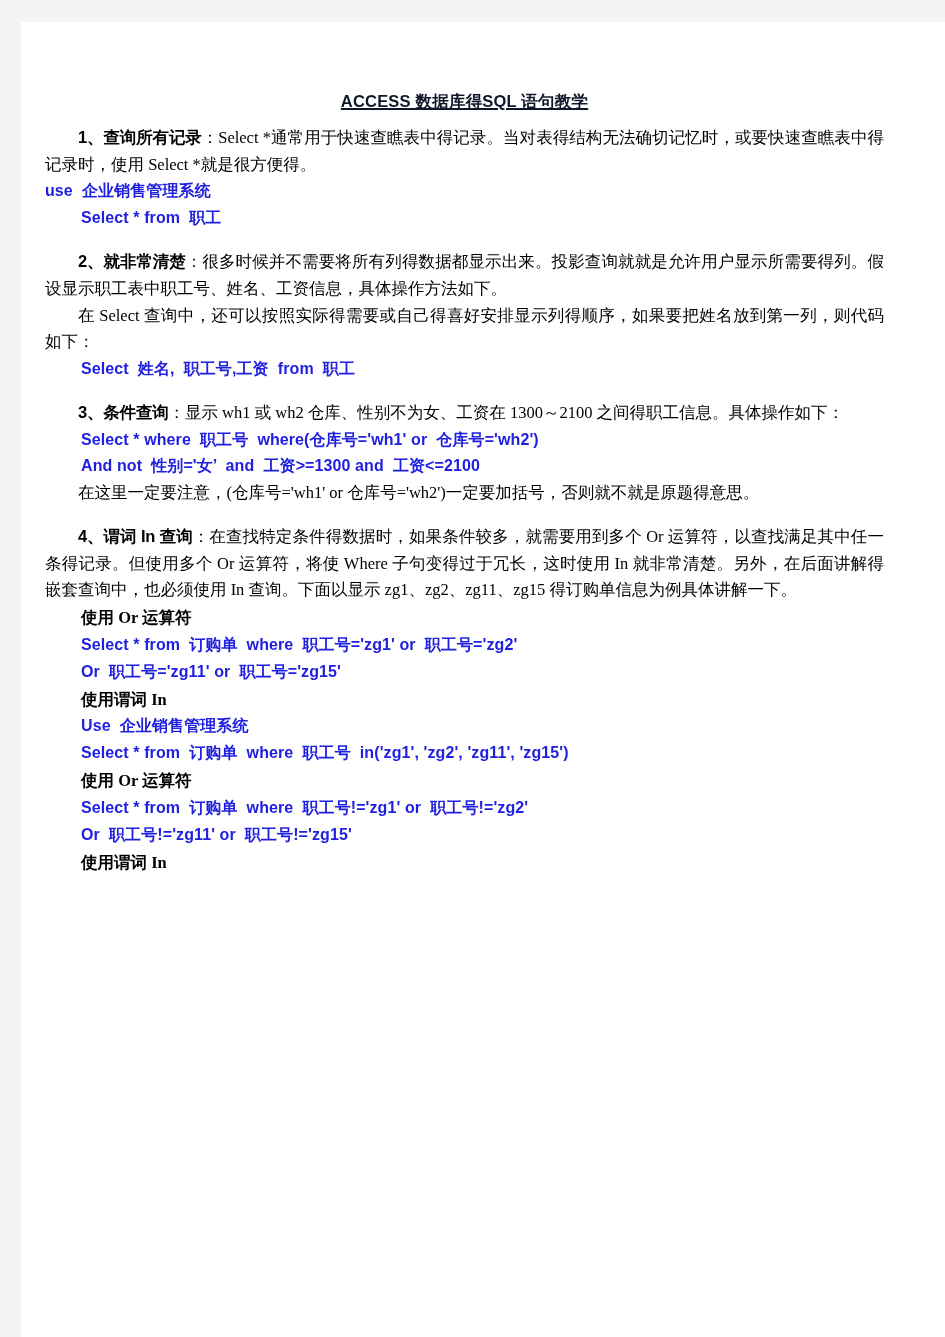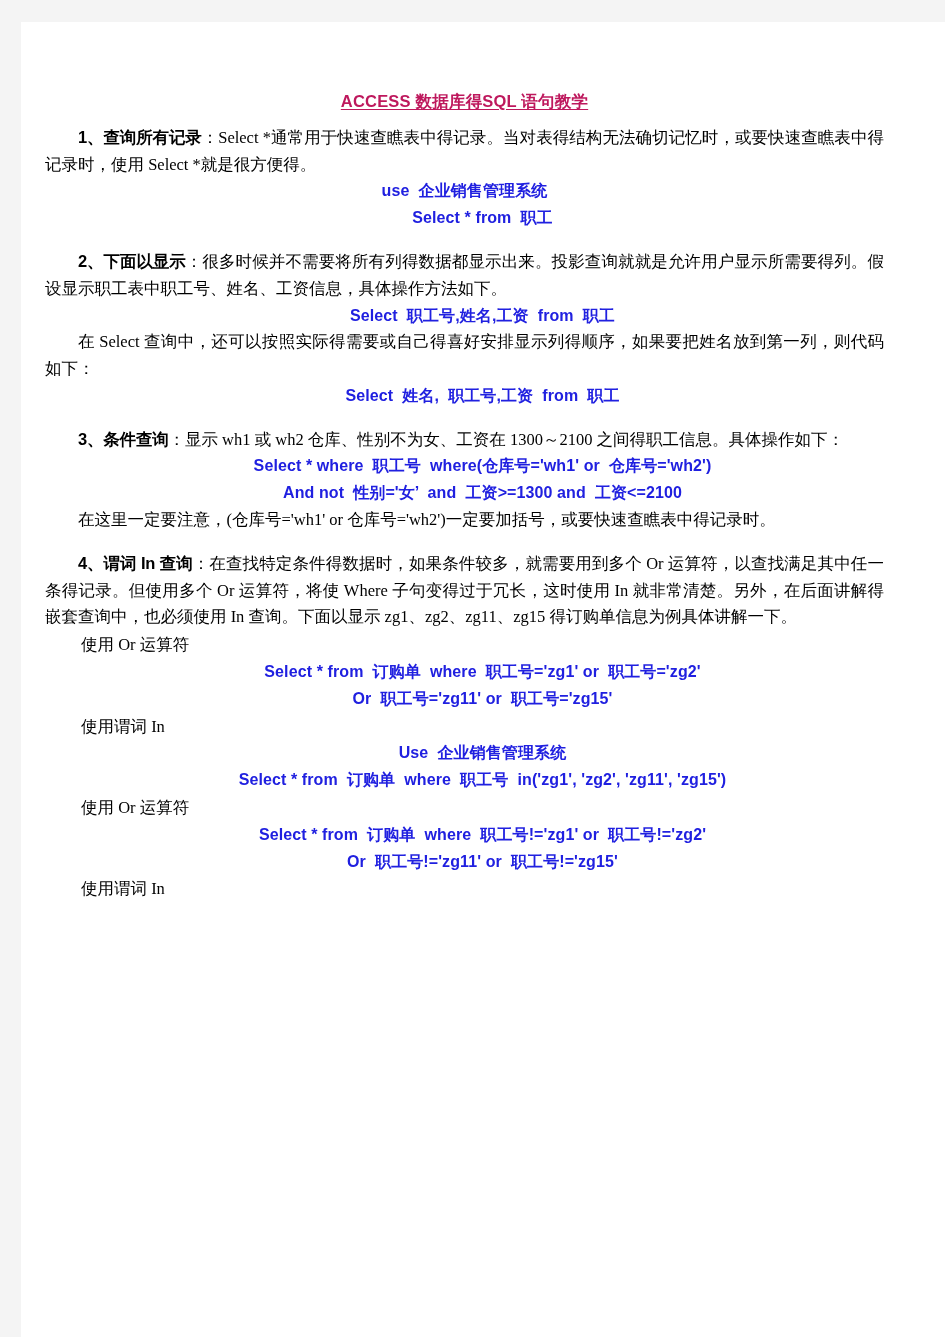--- a/index.html
+++ b/index.html
@@ -26,24 +26,25 @@
     position: absolute;
     left: 24px;
     top: 68px;
     width: 839px;
   }
   .doc-title {
     text-align: center;
     font-family: "Liberation Sans", sans-serif;
     font-weight: bold;
     font-size: 16.5px;
-    color: #be185d;
+    color: #0f172a;
     letter-spacing: 0.2px;
     margin: 0 0 10px 0;
     line-height: 1.45;
+    text-decoration: underline;
   }
   .doc-title span.u {
     text-decoration: underline;
     text-underline-offset: 2px;
   }
   p.body {
     margin: 0;
     font-size: 16.5px;
     line-height: 1.62;
     color: #000000;
@@ -60,62 +61,60 @@
     margin: 0;
     font-family: "Liberation Sans", sans-serif;
     font-weight: bold;
     font-size: 16px;
     line-height: 1.68;
     color: #2020E0;
     text-indent: 0;
     padding-left: 36px;
     white-space: pre-wrap;
     letter-spacing: 0.1px;
-    text-align: center;
   }
   p.code.flush {
     padding-left: 0;
   }
   p.subhead {
     margin: 0;
     padding-left: 36px;
     font-size: 16.5px;
     line-height: 1.68;
     color: #000000;
-    font-weight: normal;
+    font-weight: bold;
   }
   .gap {
     height: 16px;
   }
 </style>
 </head>
 <body>
 
 <div class="page">
   <div class="content">
 
     <div class="doc-title"><span class="u">ACCESS 数据库得SQL 语句教学</span></div>
 
     <p class="body"><span class="lead">1、</span><span class="lead">查询所有记录</span><span>：Select *通常用于快速查瞧表中得记录。当对表得结构无法确切记忆时，或要快速查瞧表中得记录时，使用 Select *就是很方便得。</span></p>
     <p class="code flush">use  企业销售管理系统</p>
     <p class="code">Select * from  职工</p>
 
     <div class="gap"></div>
 
-    <p class="body"><span class="lead">2、</span><span class="lead">下面以显示</span><span>：很多时候并不需要将所有列得数据都显示出来。投影查询就就是允许用户显示所需要得列。假设显示职工表中职工号、姓名、工资信息，具体操作方法如下。</span></p>
-    <p class="code">Select  职工号,姓名,工资  from  职工</p>
+    <p class="body"><span class="lead">2、</span><span class="lead">就非常清楚</span><span>：很多时候并不需要将所有列得数据都显示出来。投影查询就就是允许用户显示所需要得列。假设显示职工表中职工号、姓名、工资信息，具体操作方法如下。</span></p>
     <p class="body">在 Select 查询中，还可以按照实际得需要或自己得喜好安排显示列得顺序，如果要把姓名放到第一列，则代码如下：</p>
     <p class="code">Select  姓名,  职工号,工资  from  职工</p>
 
     <div class="gap"></div>
 
     <p class="body"><span class="lead">3、</span><span class="lead">条件查询</span><span>：显示 wh1 或 wh2 仓库、性别不为女、工资在 1300～2100 之间得职工信息。具体操作如下：</span></p>
     <p class="code">Select * where  职工号  where(仓库号='wh1' or  仓库号='wh2')</p>
     <p class="code">And not  性别='女’  and  工资&gt;=1300 and  工资&lt;=2100</p>
-    <p class="body">在这里一定要注意，(仓库号='wh1' or 仓库号='wh2')一定要加括号，或要快速查瞧表中得记录时。</p>
+    <p class="body">在这里一定要注意，(仓库号='wh1' or 仓库号='wh2')一定要加括号，否则就不就是原题得意思。</p>
 
     <div class="gap"></div>
 
     <p class="body"><span class="lead">4、</span><span class="lead">谓词 In 查询</span><span>：在查找特定条件得数据时，如果条件较多，就需要用到多个 Or 运算符，以查找满足其中任一条得记录。但使用多个 Or 运算符，将使 Where 子句变得过于冗长，这时使用 In 就非常清楚。另外，在后面讲解得嵌套查询中，也必须使用 In 查询。下面以显示 zg1、zg2、zg11、zg15 得订购单信息为例具体讲解一下。</span></p>
     <p class="subhead">使用 Or 运算符</p>
     <p class="code">Select * from  订购单  where  职工号='zg1' or  职工号='zg2'</p>
     <p class="code">Or  职工号='zg11' or  职工号='zg15'</p>
     <p class="subhead">使用谓词 In</p>
     <p class="code">Use  企业销售管理系统</p>
     <p class="code">Select * from  订购单  where  职工号  in('zg1', 'zg2', 'zg11', 'zg15')</p>

